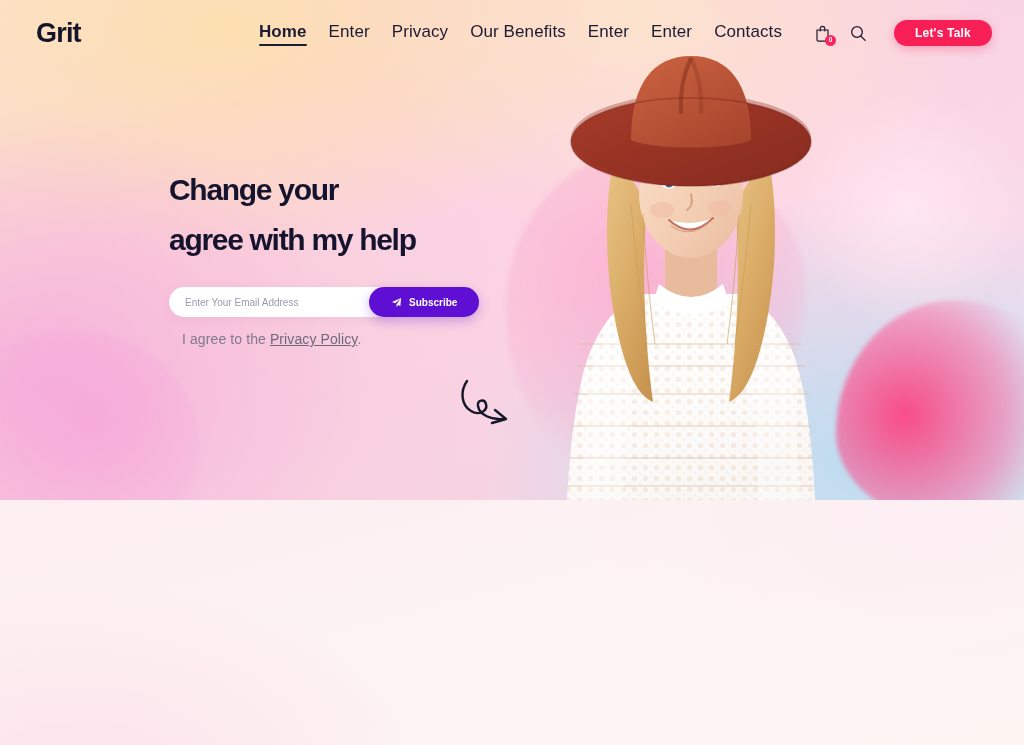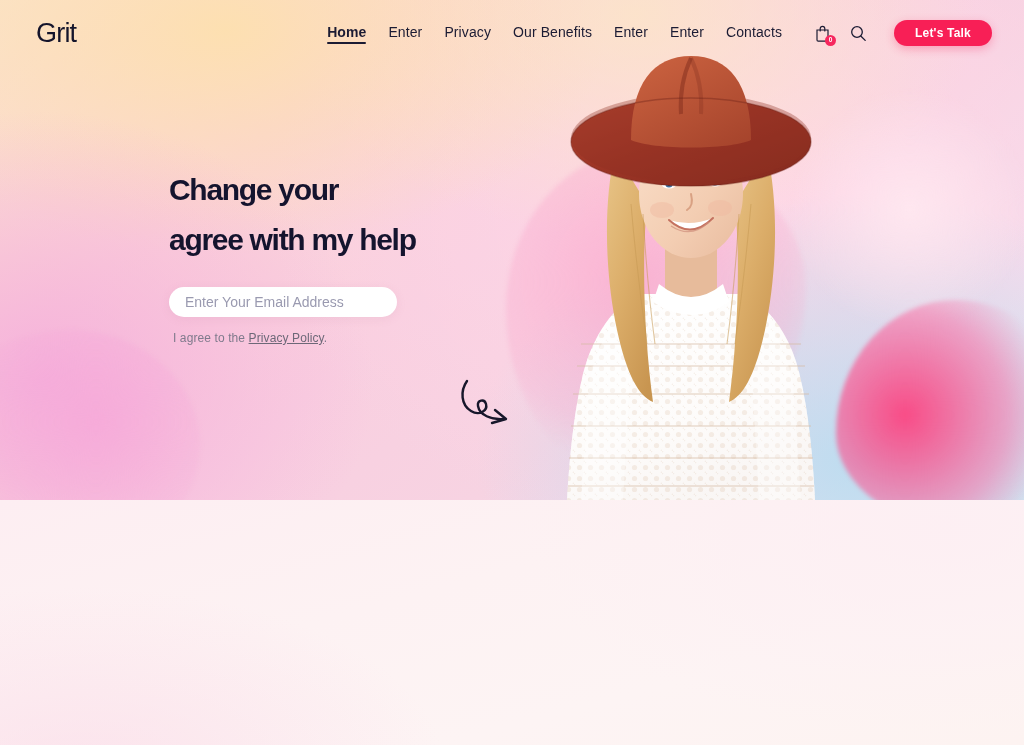--- a/index.html
+++ b/index.html
@@ -38,26 +38,26 @@
   .blob-d{ left:790px; top:90px; width:240px; height:240px;
     background:radial-gradient(circle at 50% 50%, rgba(255,232,240,.9), rgba(255,232,240,0) 72%);
     border-radius:50%; }
 
   
   .nav{
     position:absolute; left:0; top:0; width:1024px; height:66px;
     display:flex; align-items:center; z-index:30;
   }
   .logo{
-    margin-left:36px; font-size:27px; font-weight:400;
+    margin-left:36px; font-size:27px; font-weight:700;
     color:#14142b; letter-spacing:-0.8px; line-height:1; cursor:pointer;
   }
   .nav-links{ margin-left:auto; display:flex; align-items:center; gap:22px; }
   .nav-link{
-    font-size:14px; color:#1b1b33; letter-spacing:.1px;
+    font-size:17px; color:#1b1b33; letter-spacing:.1px;
     cursor:pointer; padding-bottom:3px; position:relative; white-space:nowrap;
   }
   .nav-link.active{ font-weight:600; }
   .nav-link.active:after{
     content:""; position:absolute; left:0; right:0; bottom:-1px;
     height:1.4px; background:#1b1b33; border-radius:2px;
   }
   .nav-icons{ display:flex; align-items:center; gap:16px; margin-left:30px; }
   .icon-btn{ position:relative; width:20px; height:20px; cursor:pointer;
     display:flex; align-items:center; justify-content:center; }
@@ -85,35 +85,35 @@
 
   
   .hero-copy{ position:absolute; left:169px; top:165px; z-index:20; width:360px; }
   .hero-title{
     font-size:30px; line-height:50px; font-weight:700;
     color:#14142e; letter-spacing:-1.3px;
   }
   .sub-form{ display:flex; align-items:center; margin-top:22px; }
   .email-input{
     width:228px; height:30px; border:none; border-radius:16px;
-    background:#fff; padding:0 16px; font-size:14px;
+    background:#fff; padding:0 16px; font-size:10px;
     color:#3b3b4f; font-family:inherit; outline:none;
     box-shadow:0 2px 10px rgba(180,120,160,.12);
   }
   .email-input::placeholder{ color:#9a9ab0; }
   .sub-btn{
     margin-left:-28px; height:30px; padding:0 22px; border:none;
     border-radius:16px; background:#5f0fd4; color:#fff;
     font-size:10px; font-weight:600; cursor:pointer; font-family:inherit;
     display:flex; align-items:center; gap:7px;
     box-shadow:0 4px 12px rgba(95,15,212,.3);
   }
   .consent{
-    margin-top:14px; margin-left:4px;
-    font-size:12px; color:#7f7a8c; letter-spacing:.1px;
+    margin-top:14px; margin-left:13px;
+    font-size:14px; color:#7f7a8c; letter-spacing:.1px;
   }
   .consent a{ color:#6d6878; text-decoration:underline; cursor:pointer; }
 
   .arrow-deco{ position:absolute; left:458px; top:375px; z-index:20; }
 
   
   .practice{
     position:relative; width:1024px; height:245px;
     background:
       radial-gradient(ellipse 520px 260px at 8% 110%, rgba(250,214,230,.55) 0%, rgba(250,214,230,0) 70%),
@@ -268,20 +268,26 @@
   </nav>
 
   <div class="hero-copy">
     <h1 class="hero-title">
       <span>Change your</span><br>
       <span>agree with my help</span>
     </h1>
 
     <div class="sub-form">
       <input class="email-input" type="text" placeholder="Enter Your Email Address" style="">
+      <button class="sub-btn">
+        <svg width="11" height="11" viewBox="0 0 12 12" fill="none">
+          <path d="M11 1 1 5.4l3.6 1.3L10.4 2 6 8.2V11l2-2.2 2.2 1z" fill="#fff"></path>
+        </svg>
+        <span>Subscribe</span>
+      </button>
     </div>
 
     <div class="consent">
       <span>I agree to the </span><a>Privacy Policy</a><span>.</span>
     </div>
   </div>
 
   <div class="arrow-deco">
     <svg width="64" height="60" viewBox="0 0 64 60" fill="none">
       <path d="M9 6 C2 16 3 30 13 36 C21 41 30 36 28 29 C26.5 23.5 19 25 20 31 C21.5 40 33 45 46 44" stroke="#17172b" stroke-width="2.4" stroke-linecap="round" fill="none"></path>

